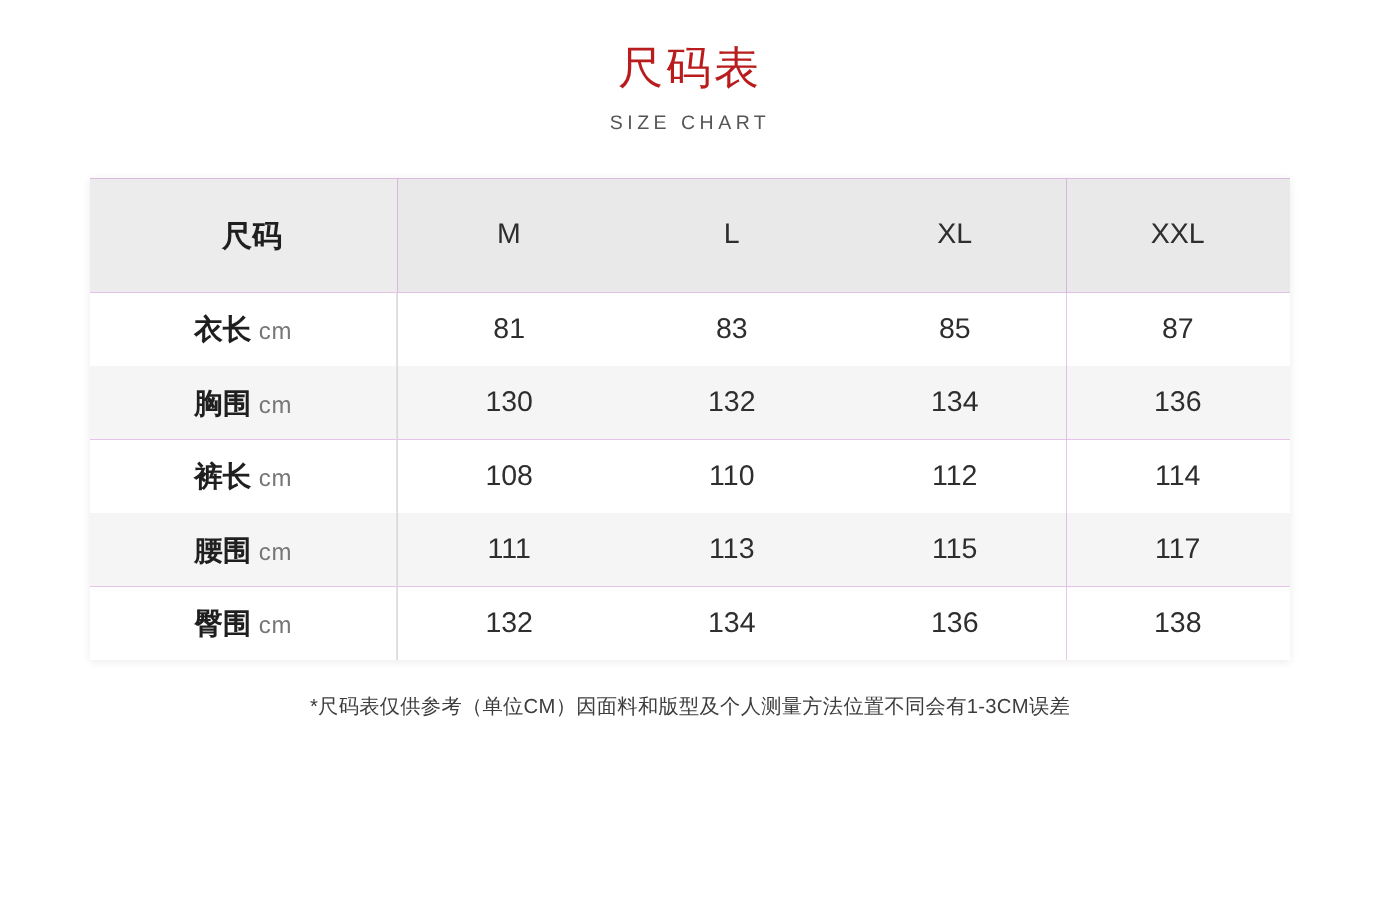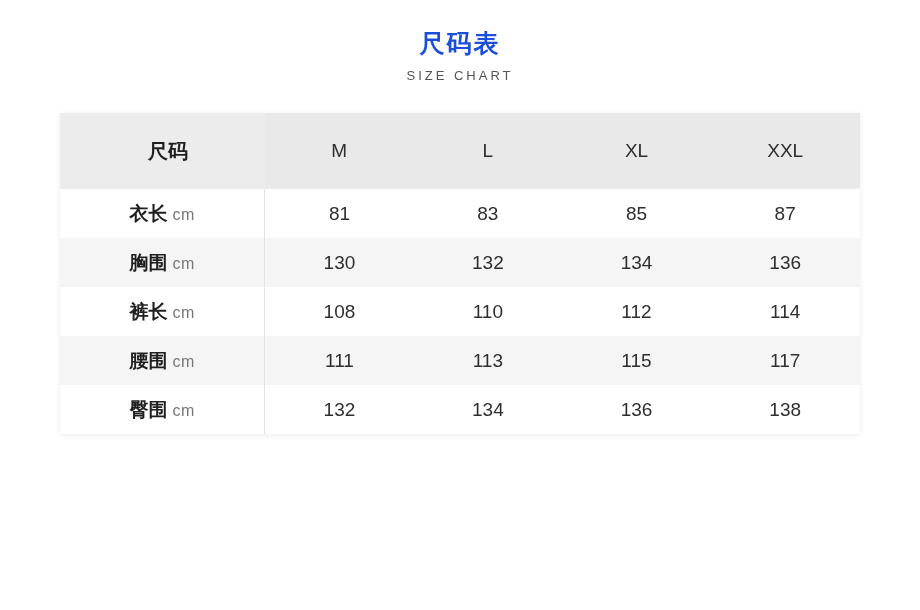--- a/index.html
+++ b/index.html
@@ -18,24 +18,24 @@
     position: relative;
     width: 920px;
     height: 610px;
     box-sizing: border-box;
   }
   .title-block {
     text-align: center;
     padding-top: 28px;
   }
   .main-title {
-    font-size: 25px;
-    font-weight: bold;
+    font-size: 30px;
+    font-weight: normal;
     letter-spacing: 2px;
-    color: #1d4ed8;
+    color: #b91c1c;
     line-height: 1.2;
   }
   .sub-title {
     margin-top: 10px;
     font-size: 13px;
     letter-spacing: 3px;
     color: #555555;
     font-weight: normal;
   }
   .table-wrap {
@@ -163,14 +163,15 @@
           <td class="col-label"><span>臀围</span><span class="unit">cm</span></td>
           <td class="val">132</td>
           <td class="val">134</td>
           <td class="val">136</td>
           <td class="val">138</td>
         </tr>
       </tbody>
     </table>
   </div>
 
+  <div class="note">*尺码表仅供参考（单位CM）因面料和版型及个人测量方法位置不同会有1-3CM误差</div>
 
 </div>
 
 </body></html>

